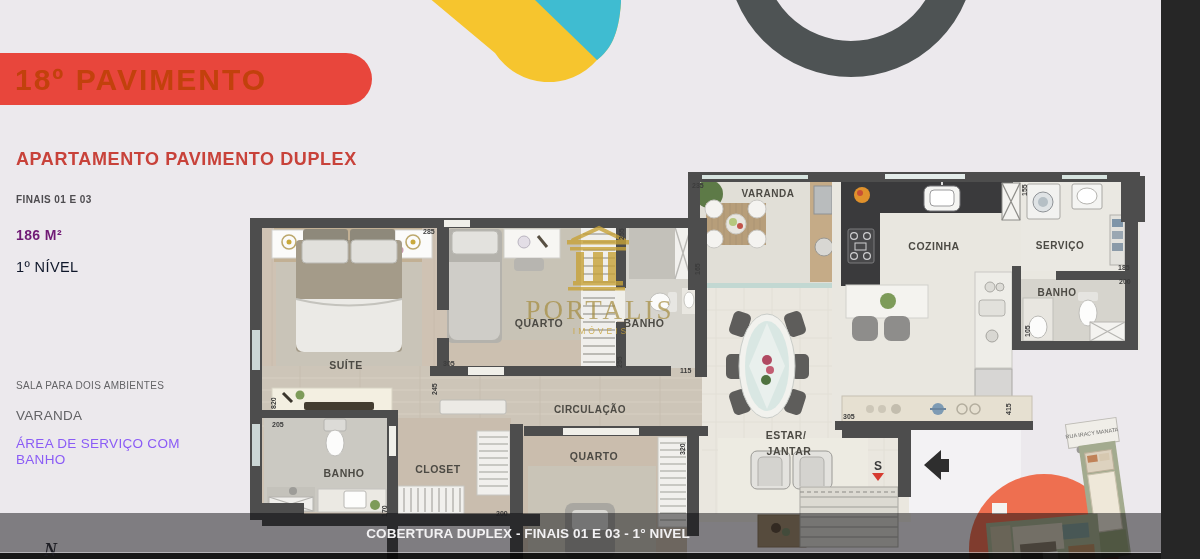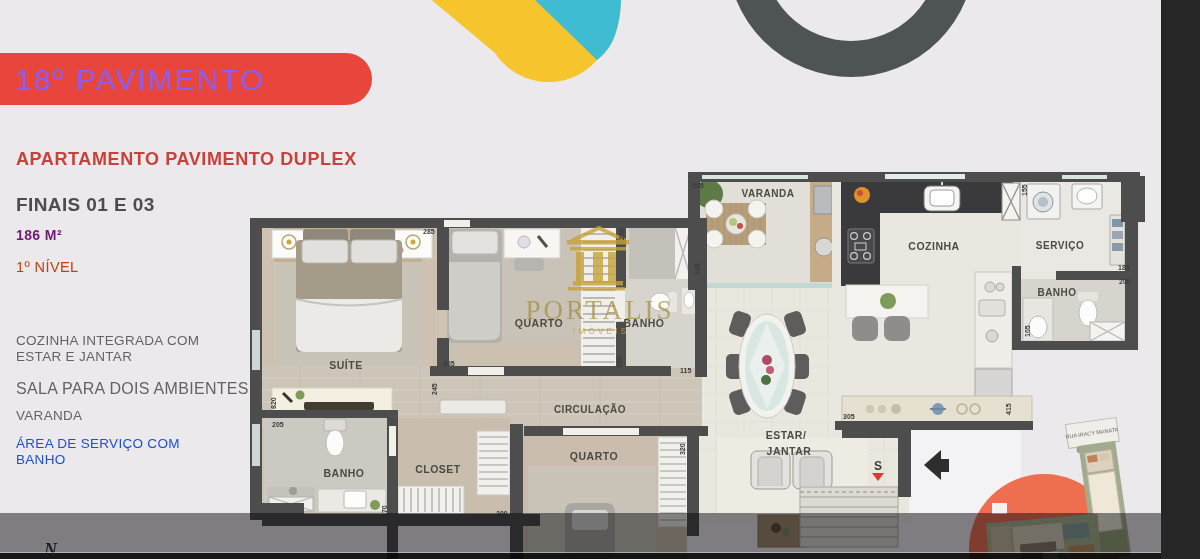--- a/index.html
+++ b/index.html
@@ -475,42 +475,42 @@
 <rect x="1068" y="548" width="26" height="16" fill="#b98f60"></rect>
 <rect x="1042" y="552" width="15" height="13" fill="#e9e6de"></rect>
 </g>
 
 <rect x="992" y="503" width="15" height="11" fill="#f4f3f1"></rect>
 
 </svg>
 
 <div class="abs" style="left:0;top:53px;width:372px;height:52px;background:#e8463c;border-radius:0 26px 26px 0;z-index:2"></div>
 
-<div class="abs" style="left:15px;top:63px;width:370px;font-size:30px;font-weight:normal;color:#8b5cf6;letter-spacing:2px;z-index:3">18º PAVIMENTO</div>
+<div class="abs" style="left:15px;top:63px;width:370px;font-size:30px;font-weight:bold;color:#c2410c;letter-spacing:2px;z-index:3">18º PAVIMENTO</div>
 
 <div class="abs" style="left:16px;top:149px;font-size:18px;font-weight:bold;color:#c8423a;letter-spacing:0.6px;z-index:3">APARTAMENTO PAVIMENTO DUPLEX</div>
 
-<div class="abs" style="left:16px;top:194px;font-size:19px;font-weight:bold;color:#4e4c50;letter-spacing:0.4px;z-index:3">FINAIS 01 E 03</div>
+<div class="abs" style="left:16px;top:194px;font-size:10px;font-weight:bold;color:#4e4c50;letter-spacing:0.4px;z-index:3">FINAIS 01 E 03</div>
 
 <div class="abs" style="left:16px;top:227px;font-size:14px;font-weight:bold;color:#701a75;letter-spacing:0.4px;z-index:3">186 M²</div>
 
-<div class="abs" style="left:16px;top:259px;font-size:14.5px;color:#c2410c;letter-spacing:0.4px;z-index:3">1º NÍVEL</div>
-
-
-<div class="abs" style="left:16px;top:333px;font-size:13.5px;color:#636366;letter-spacing:0.3px;line-height:16px;z-index:3">COZINHA INTEGRADA COM<br>ESTAR E JANTAR</div>
-
-<div class="abs" style="left:16px;top:380px;font-size:16px;color:#636366;letter-spacing:0.3px;z-index:3">SALA PARA DOIS AMBIENTES</div>
+<div class="abs" style="left:16px;top:259px;font-size:14.5px;color:#0f172a;letter-spacing:0.4px;z-index:3">1º NÍVEL</div>
+
+
+
+<div class="abs" style="left:16px;top:380px;font-size:10px;color:#636366;letter-spacing:0.3px;z-index:3">SALA PARA DOIS AMBIENTES</div>
 
 <div class="abs" style="left:16px;top:408px;font-size:13.5px;color:#636366;letter-spacing:0.3px;z-index:3">VARANDA</div>
 
-<div class="abs" style="left:16px;top:436px;font-size:13.5px;color:#1d4ed8;letter-spacing:0.3px;line-height:16px;z-index:3">ÁREA DE SERVIÇO COM<br>BANHO</div>
+<div class="abs" style="left:16px;top:436px;font-size:13.5px;color:#8b5cf6;letter-spacing:0.3px;line-height:16px;z-index:3">ÁREA DE SERVIÇO COM<br>BANHO</div>
 
 <div class="abs" style="left:0;top:513px;width:1200px;height:40px;background:rgba(5,5,8,0.47);z-index:4"></div>
 
 <div class="abs" style="left:0;top:553px;width:1200px;height:6px;background:rgba(8,8,8,0.93);z-index:4"></div>
 
+<div class="abs" style="left:0;top:526px;width:1056px;text-align:center;font-size:13.5px;font-weight:bold;color:#f2f1f3;letter-spacing:0.1px;z-index:5">COBERTURA DUPLEX - FINAIS 01 E 03 - 1° NIVEL</div>
 
 <div class="abs" style="left:44px;top:540px;font-size:18px;font-weight:bold;font-style:italic;color:#1e1e24;z-index:5;font-family:'Liberation Serif',serif">N</div>
 <div class="abs" style="left:0;top:552px;width:1161px;height:1px;background:rgba(230,228,232,0.55);z-index:5"></div>
 
 <div class="abs" style="left:1161px;top:0;width:39px;height:559px;background:#262626;z-index:6"></div>
 
 </div>
 
 </body></html>

